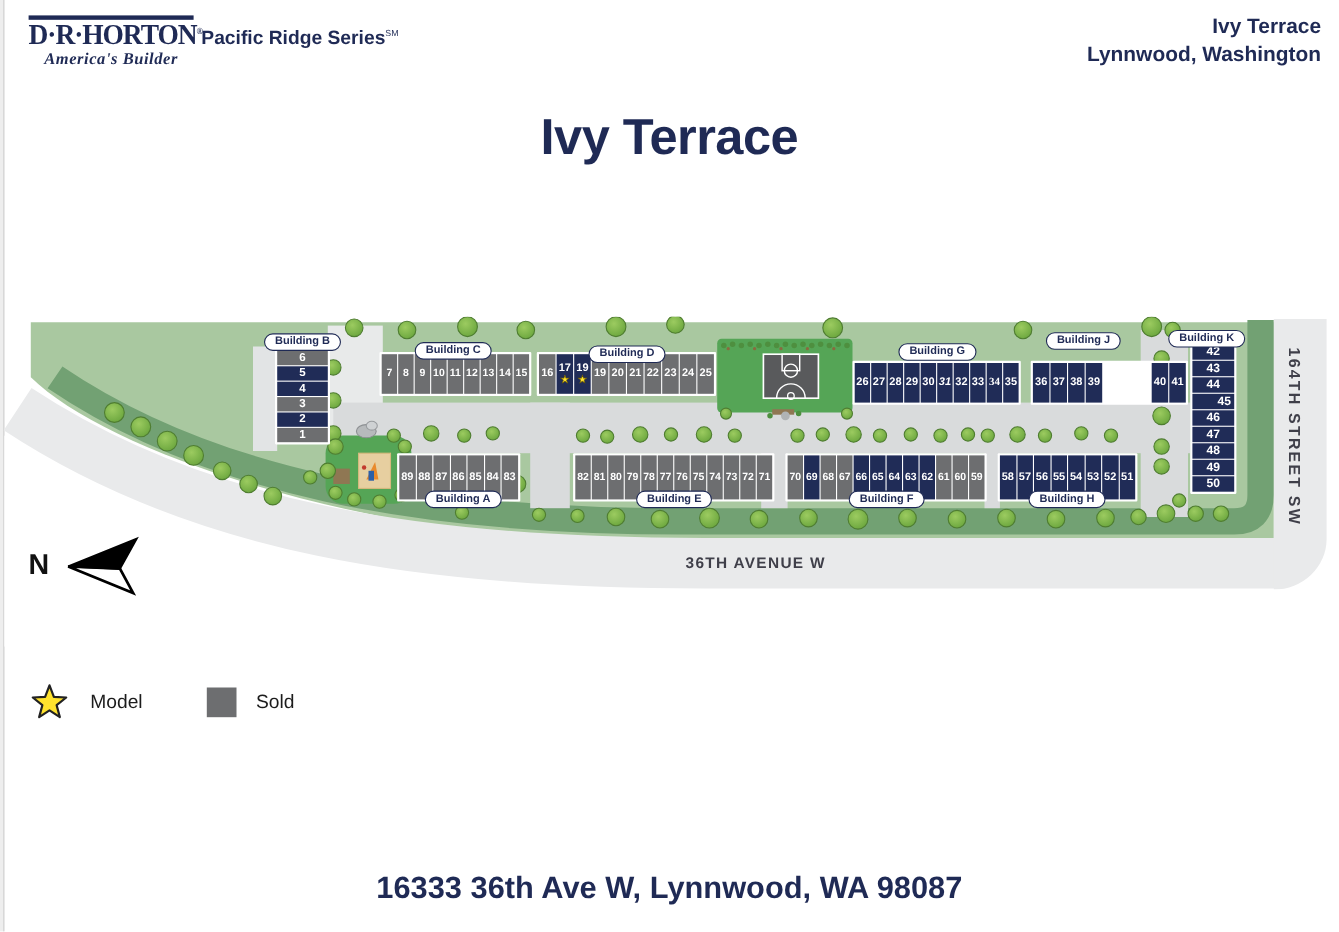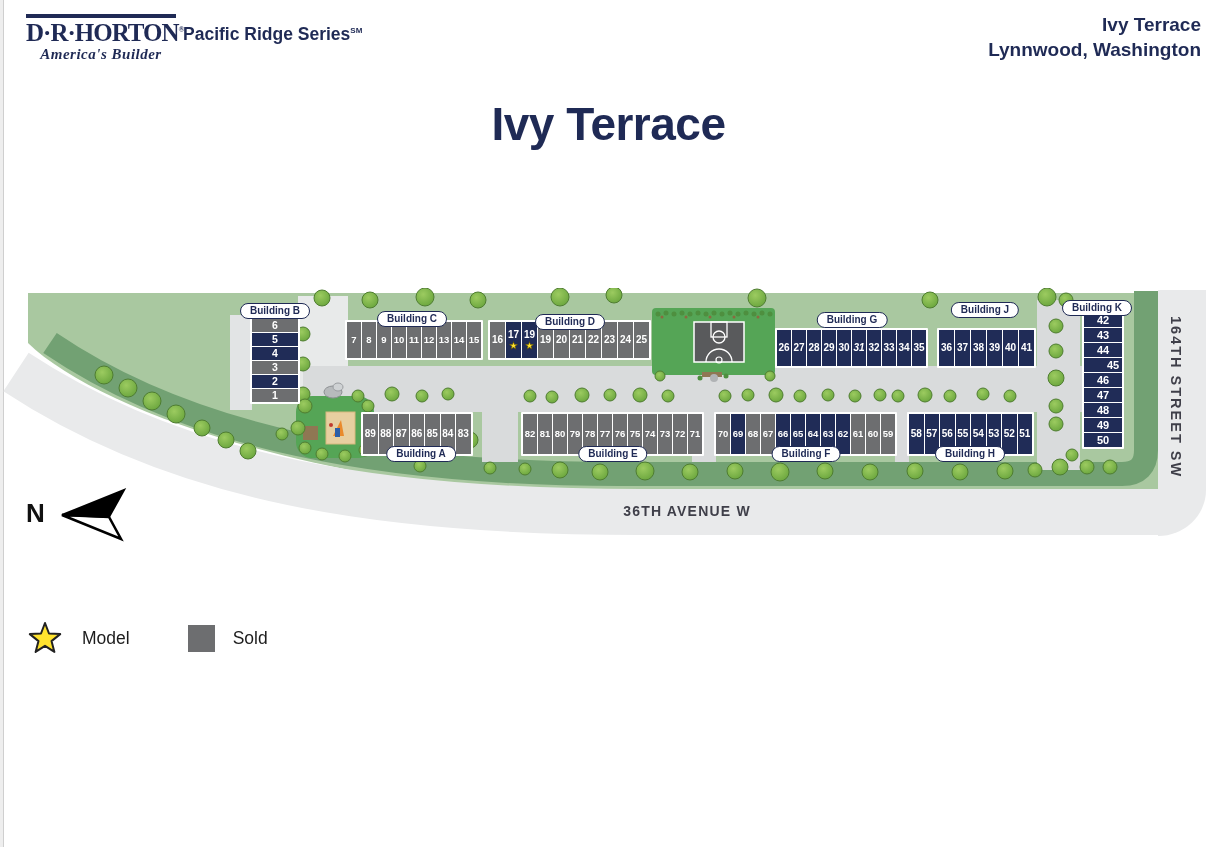--- a/index.html
+++ b/index.html
@@ -15,21 +15,21 @@
 
   
   .logo{position:absolute;left:26px;top:14px;width:150px;}
   .logo-bar{height:4px;background:var(--navy);margin-bottom:2px;}
   .logo-brand{font-family:"Liberation Serif","DejaVu Serif",serif;font-weight:700;font-size:25px;
     letter-spacing:-1px;color:var(--navy);line-height:1.05;transform:scaleY(1.05);white-space:nowrap;}
   .logo-brand sup{font-size:8px;letter-spacing:0;}
   .logo-script{font-family:"Liberation Serif","DejaVu Serif",serif;font-style:italic;font-weight:700;
     font-size:15px;color:var(--navy);text-align:center;margin-top:0px;letter-spacing:.5px;}
   .series{position:absolute;left:183px;top:24px;font-size:17.5px;font-weight:700;color:var(--navy);}
-  .series sup{font-size:8px;font-weight:700;}
+  .series sup{font-size:8px;font-weight:400;}
   .community{position:absolute;right:16px;top:12px;text-align:right;font-size:19px;font-weight:700;
     color:var(--navy);line-height:1.32;}
 
   .title{position:absolute;left:0;right:0;top:97px;text-align:center;font-size:46px;font-weight:800;
     color:var(--navy);letter-spacing:-.5px;}
 
   
   .map{position:absolute;left:0;top:288px;width:1217px;height:300px;}
   .map svg.bg{position:absolute;left:0;top:0;z-index:0;}
   .building{position:absolute;display:flex;gap:1px;padding:2px;background:#fff;border-radius:1px;z-index:3;}
@@ -353,41 +353,41 @@
         </div>
         <div class="unit available" style="width: 14px; height: 36px; font-size: 10px; font-style: italic;">
           <span class="num">31</span>
         </div>
         <div class="unit available" style="width: 14px; height: 36px; font-size: 10px;">
           <span class="num">32</span>
         </div>
         <div class="unit available" style="width: 14px; height: 36px; font-size: 10px;">
           <span class="num">33</span>
         </div>
-        <div class="unit available" style="width: 14px; height: 36px; font-size: 10px;">
+        <div class="unit available" style="width: 14px; height: 36px; font-size: 10px; font-family: Liberation Serif, serif;">
           <span class="num">34</span>
         </div>
         <div class="unit available" style="width: 14px; height: 36px; font-size: 10px;">
           <span class="num">35</span>
         </div>
       </div>
       <div class="building" style="left: 937px; top: 40px;">
         <div class="unit available" style="width: 15px; height: 36px; font-size: 10px;">
           <span class="num">36</span>
         </div>
         <div class="unit available" style="width: 15px; height: 36px; font-size: 10px;">
           <span class="num">37</span>
         </div>
         <div class="unit available" style="width: 15px; height: 36px; font-size: 10px;">
           <span class="num">38</span>
         </div>
         <div class="unit available" style="width: 15px; height: 36px; font-size: 10px;">
           <span class="num">39</span>
         </div>
-        <div class="unit available" style="width: 15px; height: 36px; font-size: 10px;">
+        <div class="unit available" style="width: 15px; height: 36px; font-size: 10px; margin-left: 44px;">
           <span class="num">40</span>
         </div>
         <div class="unit available" style="width: 15px; height: 36px; font-size: 10px;">
           <span class="num">41</span>
         </div>
       </div>
       <div class="building col" style="left: 1082px; top: 23px;">
         <div class="unit available" style="width: 38px; height: 14px; font-size: 11px;">
           <span class="num">42</span>
         </div>
@@ -557,13 +557,14 @@
         <path d="M18,3 L22,13.5 L33.2,14.1 L24.5,21.1 L27.4,31.9 L18,25.8 L8.6,31.9 L11.5,21.1 L2.8,14.1 L14,13.5 Z" style="fill:var(--star)" stroke="#222" stroke-width="2" stroke-linejoin="round"></path>
       </svg>
       <span class="legend-label">Model</span>
     </div>
     <div class="legend-item">
       <div class="sold-swatch"></div>
       <span class="legend-label">Sold</span>
     </div>
   </div>
 
+  <div class="address">16333 36th Ave W, Lynnwood, WA 98087</div>
 </div>
 
 </body></html>

